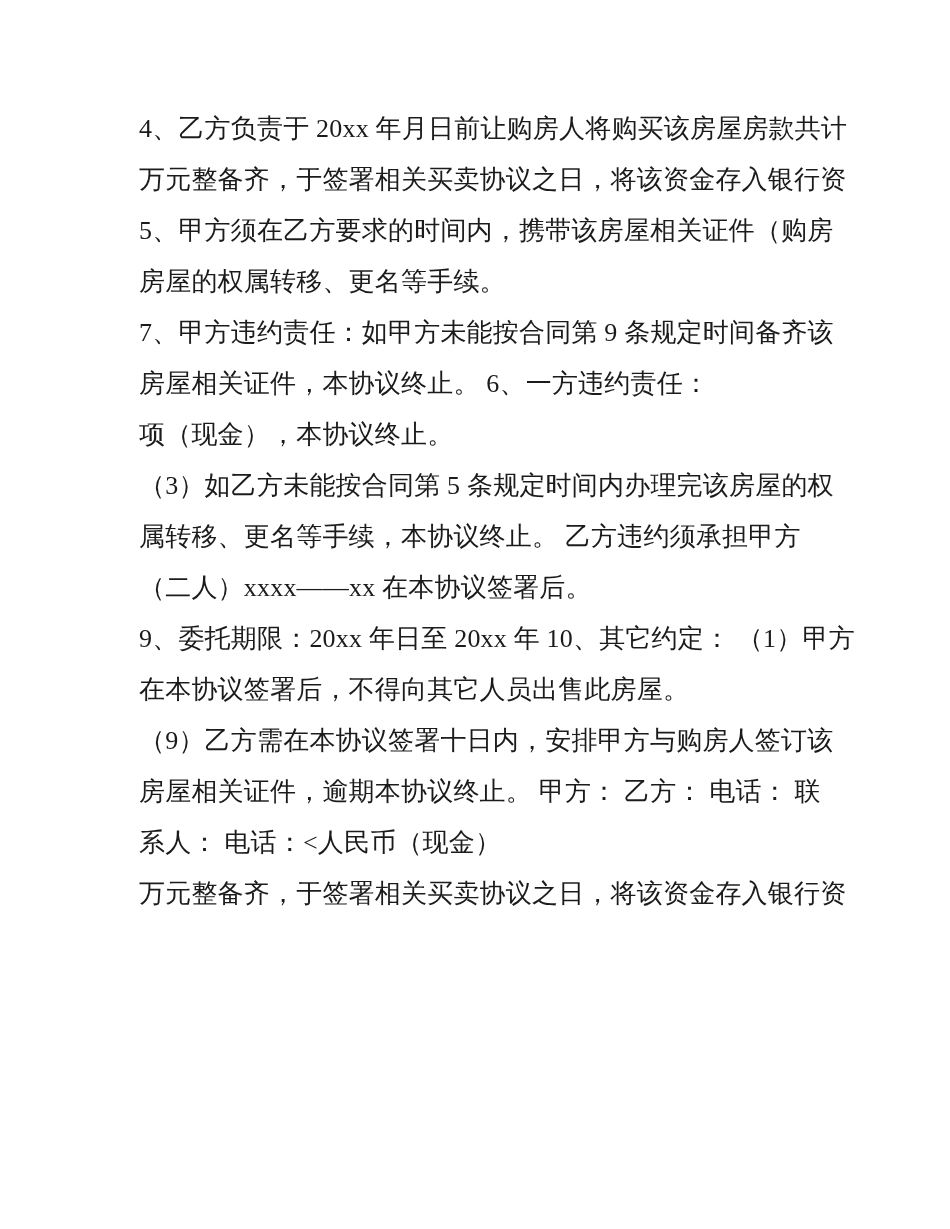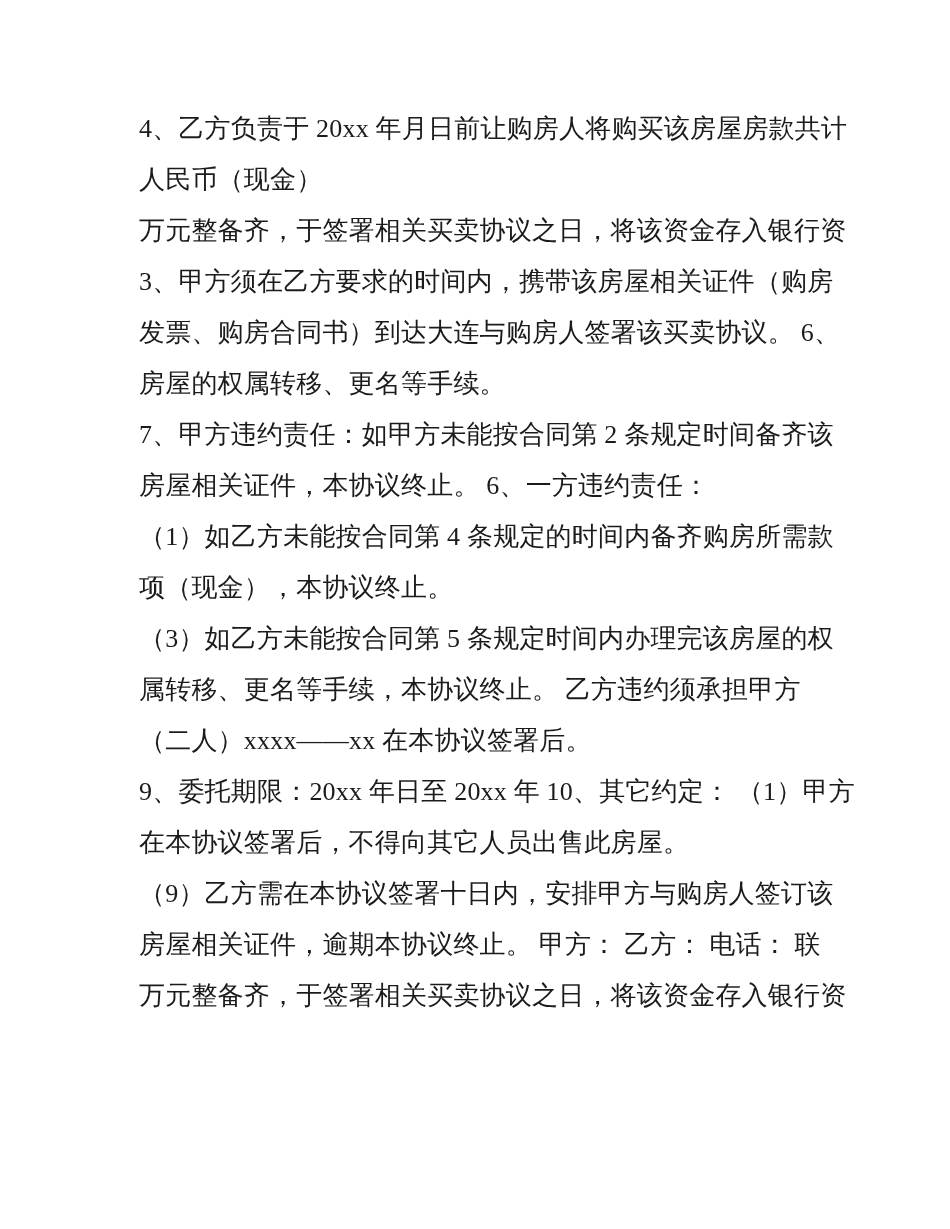--- a/index.html
+++ b/index.html
@@ -32,31 +32,29 @@
     font-weight: 400;
     text-rendering: optimizeLegibility;
   }
 </style>
 </head>
 <body>
 
 <div class="page">
   <div class="textblock">
     <div class="doc-line">4、乙方负责于 20xx 年月日前让购房人将购买该房屋房款共计</div>
-    <div class="doc-line">人民币（现金）</div>
     <div class="doc-line">万元整备齐，于签署相关买卖协议之日，将该资金存入银行资</div>
-    <div class="doc-line">3、甲方须在乙方要求的时间内，携带该房屋相关证件（购房</div>
-    <div class="doc-line">发票、购房合同书）到达大连与购房人签署该买卖协议。 6、</div>
+    <div class="doc-line">5、甲方须在乙方要求的时间内，携带该房屋相关证件（购房</div>
     <div class="doc-line">房屋的权属转移、更名等手续。</div>
-    <div class="doc-line">7、甲方违约责任：如甲方未能按合同第 2 条规定时间备齐该</div>
+    <div class="doc-line">7、甲方违约责任：如甲方未能按合同第 9 条规定时间备齐该</div>
     <div class="doc-line">房屋相关证件，本协议终止。 6、一方违约责任：</div>
-    <div class="doc-line">（1）如乙方未能按合同第 4 条规定的时间内备齐购房所需款</div>
     <div class="doc-line">项（现金），本协议终止。</div>
     <div class="doc-line">（3）如乙方未能按合同第 5 条规定时间内办理完该房屋的权</div>
     <div class="doc-line">属转移、更名等手续，本协议终止。 乙方违约须承担甲方</div>
     <div class="doc-line">（二人）xxxx——xx 在本协议签署后。</div>
     <div class="doc-line">9、委托期限：20xx 年日至 20xx 年 10、其它约定： （1）甲方</div>
     <div class="doc-line">在本协议签署后，不得向其它人员出售此房屋。</div>
     <div class="doc-line">（9）乙方需在本协议签署十日内，安排甲方与购房人签订该</div>
     <div class="doc-line">房屋相关证件，逾期本协议终止。 甲方： 乙方： 电话： 联</div>
+    <div class="doc-line">系人： 电话：&lt;人民币（现金）</div>
     <div class="doc-line">万元整备齐，于签署相关买卖协议之日，将该资金存入银行资</div>
   </div>
 </div>
 
 </body></html>

